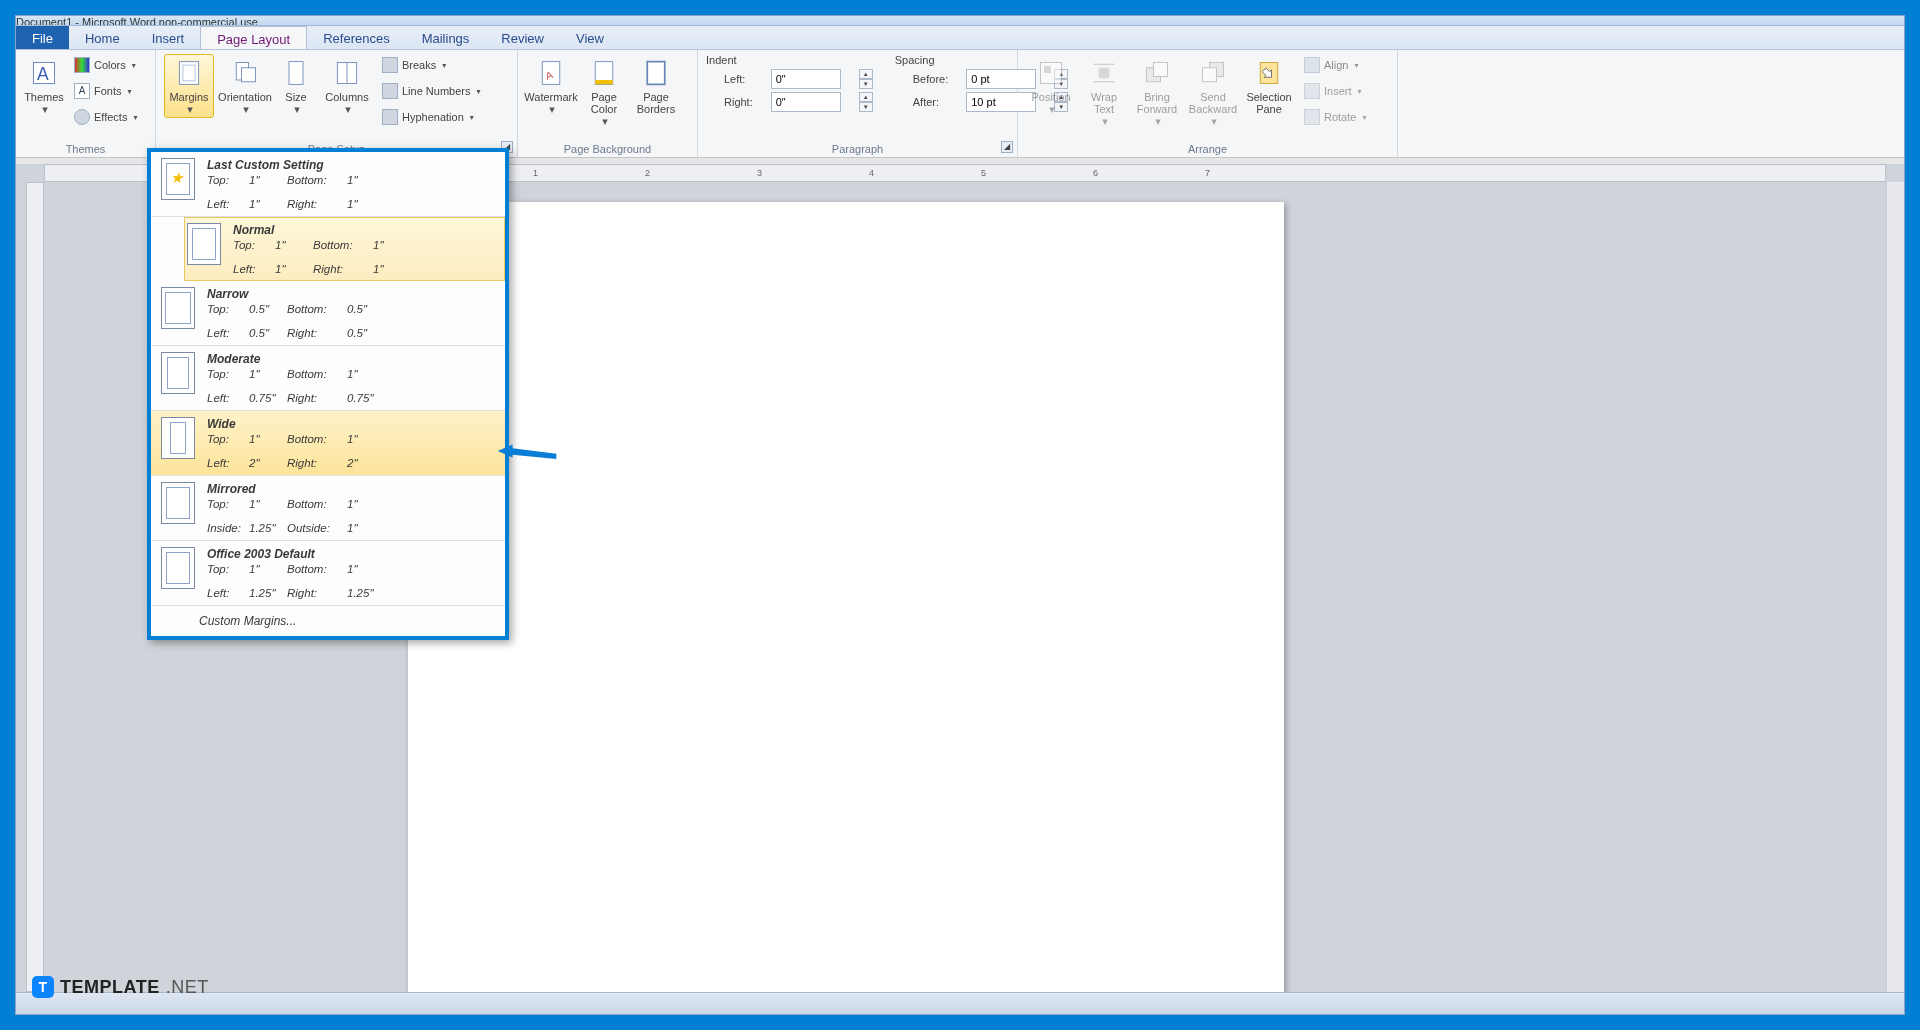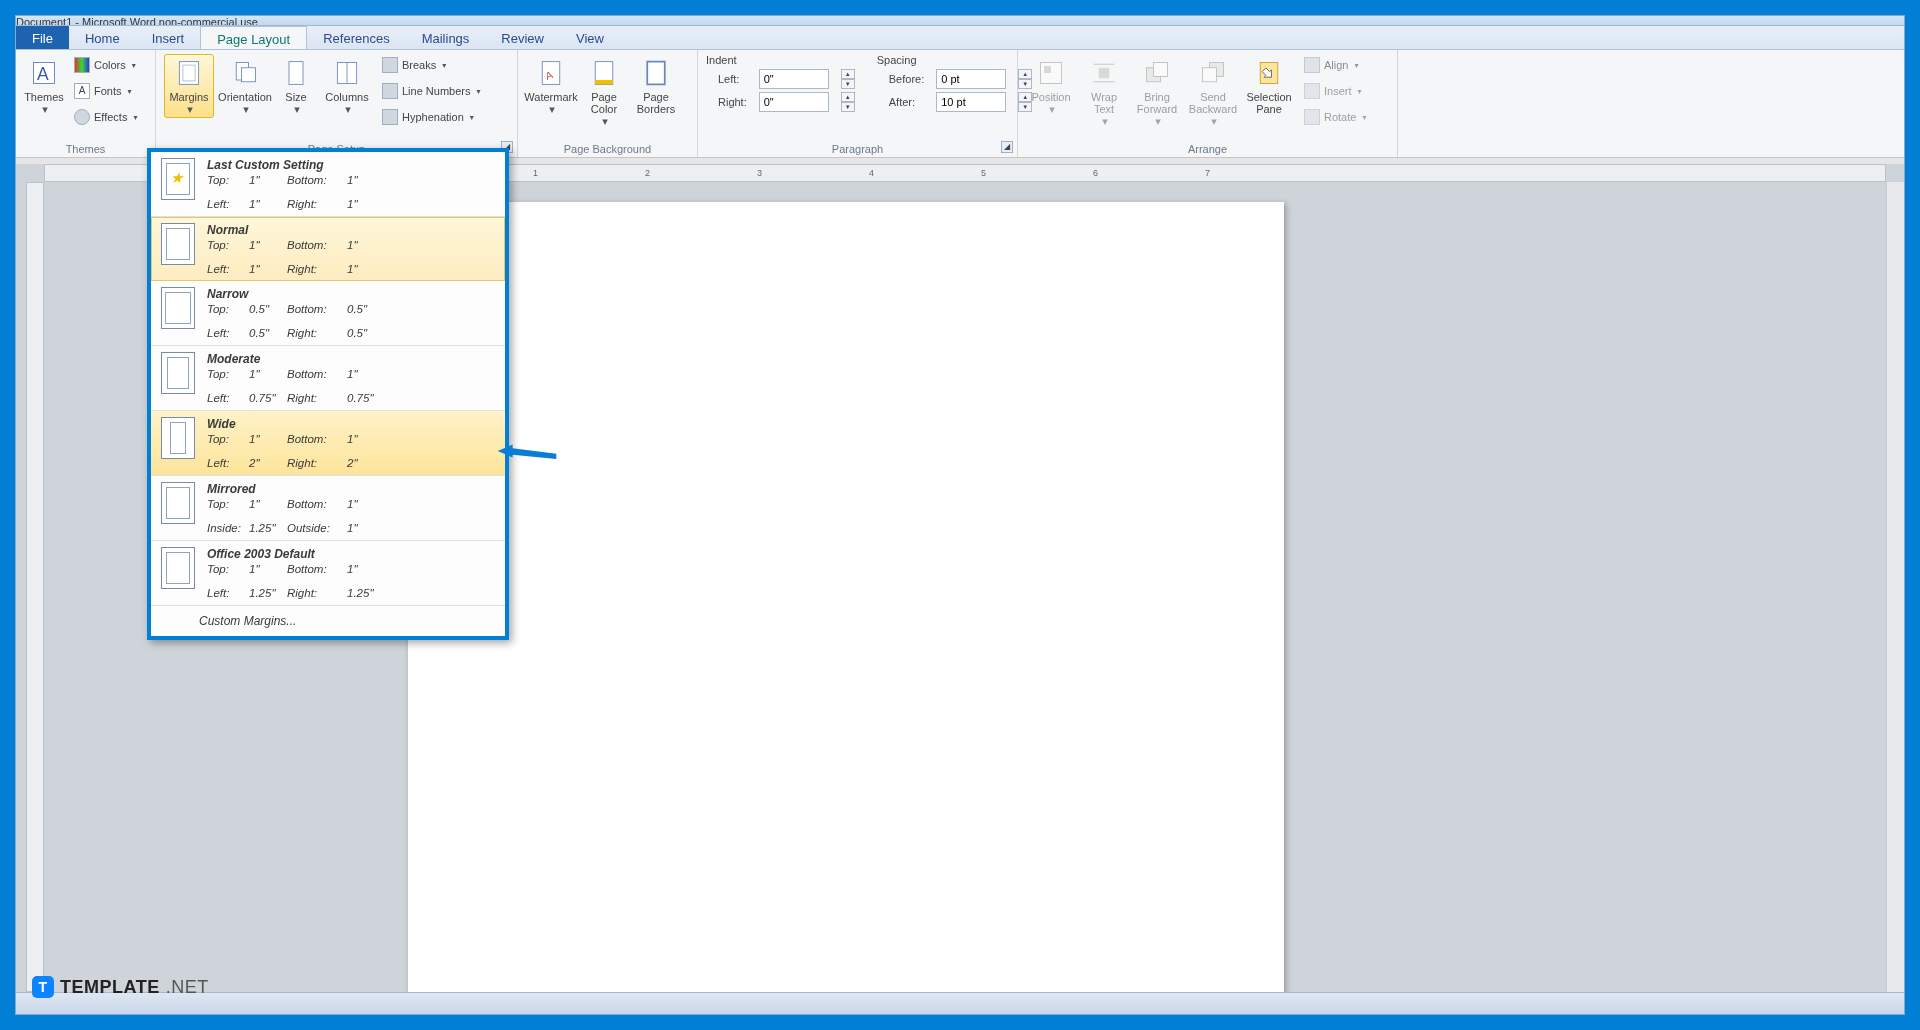--- a/index.html
+++ b/index.html
@@ -2,48 +2,48 @@
 <html><head>
 <meta charset="utf-8">
 <style>
 * { margin:0; padding:0; box-sizing:border-box; font-family:"Segoe UI",Tahoma,sans-serif; }
 body { background:#007fd4; width:1920px; height:1030px; overflow:hidden; position:relative; }
 .frame { position:absolute; left:15px; top:15px; right:15px; bottom:15px; background:#e6e6e6; border:1px solid #8ba4c7; }
 .titlebar { height:10px; background:linear-gradient(#d6e5f5,#c3d9f0); border-bottom:1px solid #9fb9d8; font-size:11px; color:#333; text-align:left; overflow:hidden; }
 .tabs { display:flex; height:24px; background:linear-gradient(#e8eef7,#dbe6f4); border-bottom:1px solid #b2c3d9; font-size:13px; }
 .tab { padding:5px 16px; color:#2a4b8d; cursor:pointer; }
 .tab.file { background:#1e63b0; color:#fff; font-weight:500; }
-.tab.active { background:#f5f6f7; border:1px solid #b2c3d9; border-bottom:none; color:#0f766e; }
+.tab.active { background:#f5f6f7; border:1px solid #b2c3d9; border-bottom:none; color:#701a75; }
 .ribbon { height:108px; background:#f5f6f7; border-bottom:1px solid #c5c5c5; display:flex; font-size:11px; color:#444; }
 .group { border-right:1px solid #d0d7e1; padding:4px 8px 2px 8px; display:flex; flex-direction:column; position:relative; }
 .group-label { position:absolute; bottom:2px; left:0; right:0; text-align:center; font-size:11px; color:#6a7a8c; }
 .group-body { flex:1; display:flex; align-items:flex-start; gap:6px; }
 .bigbtn { display:flex; flex-direction:column; align-items:center; width:50px; padding:2px; cursor:pointer; border:1px solid transparent; border-radius:3px; }
 .bigbtn.sel { background:linear-gradient(#fef7d9,#fde08a); border:1px solid #e0b820; }
 .bigbtn .ico { width:32px; height:32px; margin-bottom:2px; display:flex; align-items:center; justify-content:center; }
 .bigbtn span { font-size:11px; text-align:center; line-height:12px; }
 .smallrow { display:flex; align-items:center; gap:4px; height:22px; padding:0 4px; cursor:pointer; white-space:nowrap; }
 .smallrow .sico { width:16px; height:16px; background:#d0d7e1; border:1px solid #9fb0c5; }
 .stack { display:flex; flex-direction:column; gap:4px; }
-.para-grid { display:grid; grid-template-columns:auto auto 70px 16px; gap:3px 12px; align-items:center; font-size:11px; }
+.para-grid { display:grid; grid-template-columns:auto auto 70px 16px; gap:3px 18px; align-items:center; font-size:11px; }
 .para-head { grid-column:1/5; font-weight:400; color:#444; }
 .pinput { height:20px; border:1px solid #abb8c8; background:#fff; padding:0 4px; font-size:11px; }
 .spinbtns { width:14px; height:20px; display:flex; flex-direction:column; }
 .spinbtns div { flex:1; border:1px solid #abb8c8; background:#f3f5f9; font-size:6px; text-align:center; line-height:8px; }
 .dlg-launch { position:absolute; right:4px; bottom:4px; width:12px; height:12px; border:1px solid #9fb0c5; background:#e8eef7; font-size:8px; text-align:center; line-height:10px; cursor:pointer; }
 .workarea { position:absolute; top:148px; left:0; right:0; bottom:22px; background:#cfd4da; overflow:hidden; }
 .ruler { position:absolute; top:0; left:28px; right:18px; height:18px; background:#edeff3; border:1px solid #b9c2cd; font-size:8px; color:#666; }
 .ruler-ticks { position:relative; height:100%; margin-left:380px;}
 .ruler-ticks span { position:absolute; top:3px; font-size:9px; }
 .vruler { position:absolute; top:18px; left:10px; width:18px; bottom:0; background:#edeff3; border:1px solid #b9c2cd; }
 .page { position:absolute; top:38px; left:392px; width:876px; height:1100px; background:#fff; box-shadow:2px 2px 6px rgba(0,0,0,.3); }
 .dropdown { position:absolute; left:147px; top:148px; width:362px; background:#fdfdfd; border:4px solid #007fd4; box-shadow:3px 3px 8px rgba(0,0,0,.35); z-index:50; font-size:12px; color:#3a3a3a;font-style:italic; }
 .dd-item { display:flex; padding:6px 10px; gap:12px; border-bottom:1px solid #e0e0e0; cursor:pointer; }
 .dd-item.sel { background:linear-gradient(#fef2c8,#fde49a); }
-.dd-item.hov { background:linear-gradient(#fef7d9,#fdecc0); border:1px solid #e8c860; padding:5px 9px; }
+.dd-item.hov { background:linear-gradient(#fef7d9,#fdecc0); border:1px solid #e8c860; padding:5px 2px;margin-left:33px; }
 .dd-thumb { width:34px; height:42px; border:1px solid #7a8aa0; background:#fff; position:relative; flex-shrink:0; }
 .dd-thumb.star::after { content:"★"; position:absolute; top:10px; left:8px; color:#f0c000; font-size:15px; }
 .dd-thumb .mbox { position:absolute; border:1px solid #8ba4c7; }
 .dd-text { flex:1; }
 .dd-title { font-weight:bold; margin-bottom:2px; }
 .dd-grid { display:grid; grid-template-columns:42px 38px 60px 38px; font-size:11.5px; row-gap:12px; }
 .dd-custom { padding:8px 12px 8px 48px; cursor:pointer; }
 .arrow { position:absolute; z-index:60; left:472px; top:443px; pointer-events:none; }
 .arrow-line { width:110px; height:16px; }
 .statusbar { position:absolute; bottom:0; left:0; right:0; height:22px; background:linear-gradient(#dfe7f2,#c9d6e8); border-top:1px solid #a7b8cd; font-size:11px; color:#3a5a8a; display:flex; align-items:center; padding:0 10px; justify-content:space-between; }

